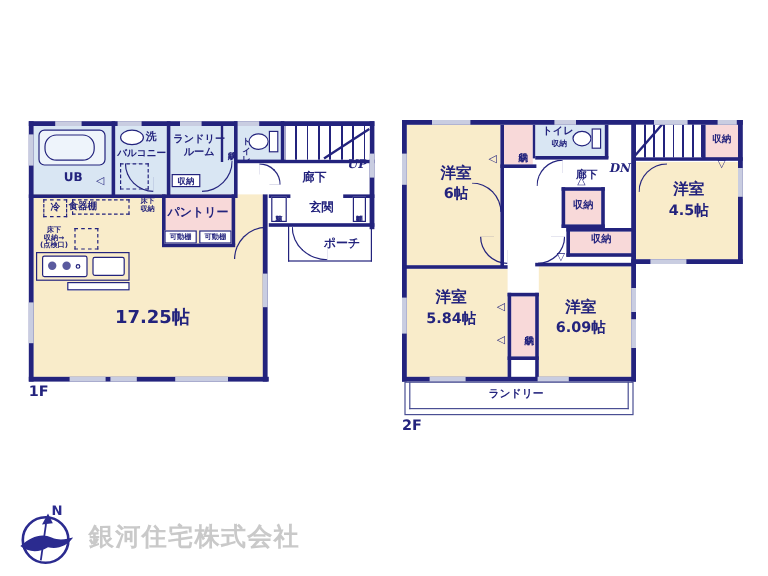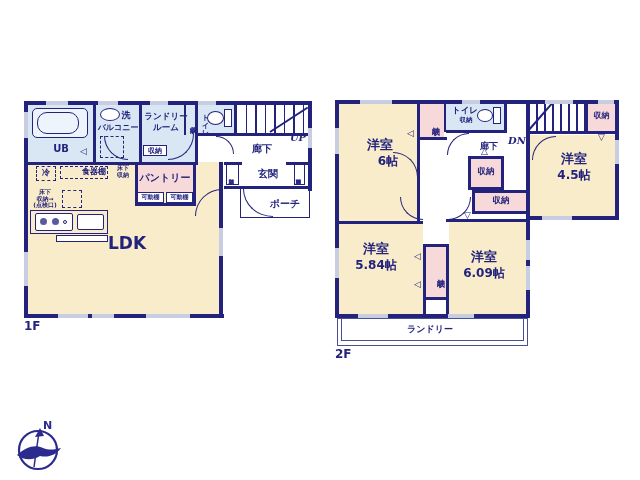--- a/index.html
+++ b/index.html
@@ -109,21 +109,21 @@
     <span class="vert" style="font-size:5.5px;">可動棚</span>
   </div>
   <div class="abs" style="left:240px;top:188px;width:70px;height:30px;border:1.5px solid var(--wall);border-top:none;"></div>
   <div class="arc" style="left:243px;top:189px;width:30px;height:28px;border-left:1px solid var(--wall);border-bottom:1px solid var(--wall);border-bottom-left-radius:100%;"></div>
   <div class="lbl" style="left:264px;top:198px;width:42px;font-size:10px;">ポーチ</div>
   <div class="arc" style="left:195px;top:189px;width:27px;height:27px;border-top:1px solid var(--wall);border-left:1px solid var(--wall);border-top-left-radius:100%;"></div>
 
   <div class="dashed" style="left:36px;top:166px;width:20px;height:15px;"></div>
   <div class="lbl" style="left:37px;top:169px;width:18px;font-size:8px;">冷</div>
   <div class="dashed" style="left:60px;top:166px;width:48px;height:13px;"></div>
-  <div class="lbl" style="left:62px;top:168px;width:44px;font-size:8px;text-align:right;">食器棚</div>
+  <div class="lbl" style="left:47px;top:168px;width:44px;font-size:8px;">食器棚</div>
   <div class="lbl pre" style="left:110px;top:165px;width:26px;font-size:6px;">床下
 収納</div>
   <div class="lbl pre" style="left:30px;top:189px;width:30px;font-size:6px;">床下
 収納→
 (点検口)</div>
   <div class="dashed" style="left:62px;top:190px;width:20px;height:18px;"></div>
   <div class="abs" style="left:30px;top:210px;width:78px;height:24px;border:1.5px solid var(--wall);"></div>
   <div class="abs" style="left:35px;top:213px;width:38px;height:18px;border:1px solid var(--wall);background:#fff;border-radius:2px;"></div>
   <div class="abs" style="left:40px;top:218px;width:7px;height:7px;border-radius:50%;background:var(--wall);opacity:.75;"></div>
   <div class="abs" style="left:52px;top:218px;width:7px;height:7px;border-radius:50%;background:var(--wall);opacity:.75;"></div>
@@ -132,21 +132,21 @@
   <div class="abs" style="left:56px;top:235px;width:52px;height:7px;border:1px solid var(--wall);background:#fff;"></div>
 
   <div class="lbl" style="left:139px;top:172px;width:52px;font-size:10px;">パントリー</div>
   <div class="shelfbox" style="left:137px;top:192px;width:27px;height:11px;font-size:6px;">
       <span>可動棚</span>
     </div>
   <div class="shelfbox" style="left:166px;top:192px;width:27px;height:11px;font-size:6px;">
       <span>可動棚</span>
     </div>
 
-  <div class="lbl" style="left:92px;top:234px;width:70px;font-size:17px;">LDK</div>
+  <div class="lbl" style="left:84px;top:256px;width:86px;font-size:15px;">17.25帖</div>
 
   <div class="lbl" style="left:24px;top:320px;width:26px;font-size:12px;text-align:left;">1F</div>
 
   <div class="fill" style="left:339px;top:104px;width:78px;height:117px;background:var(--cream);"></div>
   <div class="fill" style="left:420px;top:104px;width:24px;height:33px;background:var(--pink);"></div>
   <div class="fill" style="left:446px;top:104px;width:58px;height:27px;background:var(--blue);"></div>
   <div class="fill" style="left:588px;top:104px;width:27px;height:28px;background:var(--pink);"></div>
   <div class="fill" style="left:530px;top:135px;width:85px;height:81px;background:var(--cream);"></div>
   <div class="fill" style="left:471px;top:159px;width:30px;height:28px;background:var(--pink);"></div>
   <div class="fill" style="left:475px;top:193px;width:51px;height:18px;background:var(--pink);"></div>
@@ -216,35 +216,36 @@
   <div class="tri" style="left:464px;top:211px;">▽</div>
   <div class="tri" style="left:414px;top:252px;">◁</div>
   <div class="tri" style="left:414px;top:280px;">◁</div>
 
   <div class="arc" style="left:393px;top:152px;width:25px;height:25px;border-top:1px solid var(--wall);border-right:1px solid var(--wall);border-top-right-radius:100%;"></div>
   <div class="arc" style="left:532px;top:136px;width:24px;height:24px;border-top:1px solid var(--wall);border-left:1px solid var(--wall);border-top-left-radius:100%;"></div>
   <div class="arc" style="left:400px;top:197px;width:23px;height:23px;border-left:1px solid var(--wall);border-bottom:1px solid var(--wall);border-bottom-left-radius:100%;"></div>
   <div class="arc" style="left:448px;top:197px;width:23px;height:23px;border-right:1px solid var(--wall);border-bottom:1px solid var(--wall);border-bottom-right-radius:100%;"></div>
 
   <div class="lbl" style="left:358px;top:138px;width:44px;font-size:13px;">洋室</div>
-  <div class="lbl" style="left:362px;top:155px;width:36px;font-size:12px;text-align:right;">6帖</div>
+  <div class="lbl" style="left:362px;top:155px;width:36px;font-size:12px;">6帖</div>
   <div class="lbl" style="left:552px;top:152px;width:44px;font-size:13px;">洋室</div>
   <div class="lbl" style="left:548px;top:169px;width:52px;font-size:12px;">4.5帖</div>
   <div class="lbl" style="left:354px;top:242px;width:44px;font-size:13px;">洋室</div>
   <div class="lbl" style="left:346px;top:259px;width:60px;font-size:12px;">5.84帖</div>
   <div class="lbl" style="left:462px;top:250px;width:44px;font-size:13px;">洋室</div>
   <div class="lbl" style="left:454px;top:267px;width:60px;font-size:12px;">6.09帖</div>
 
   <div class="abs" style="left:337px;top:318px;width:191px;height:28px;border:1px solid #4a4f93;"></div>
   <div class="abs" style="left:341px;top:318px;width:183px;height:23px;border:1px solid #4a4f93;border-top:none;"></div>
   <div class="lbl" style="left:398px;top:324px;width:64px;font-size:9px;">ランドリー</div>
 
   <div class="lbl" style="left:335px;top:348px;width:28px;font-size:12px;text-align:left;">2F</div>
 
   <svg style="position:absolute;left:10px;top:416px;" width="58" height="60" viewBox="0 0 58 60">
     <circle cx="28" cy="34" r="19" fill="none" stroke="#2b2b8f" stroke-width="2.2"></circle>
     <line x1="24" y1="51" x2="29" y2="16" stroke="#2b2b8f" stroke-width="1.5"></line>
     <polygon points="30,12 25,21 34,20" fill="#2b2b8f"></polygon>
     <path d="M7,39 C16,31 25,28 33,32 C40,35 46,33 51,32 C46,39 38,42 30,40 C22,45 13,44 7,39 Z" fill="#2b2b8f"></path>
     <text x="33" y="13" font-size="11" font-weight="bold" fill="#2b2b8f" font-family="DejaVu Sans, sans-serif">N</text>
   </svg>
+  <div class="lbl" style="left:74px;top:436px;width:240px;font-size:21px;color:var(--gray);letter-spacing:1px;text-align:left;">銀河住宅株式会社</div>
 
 </div>
 
 </body></html>

